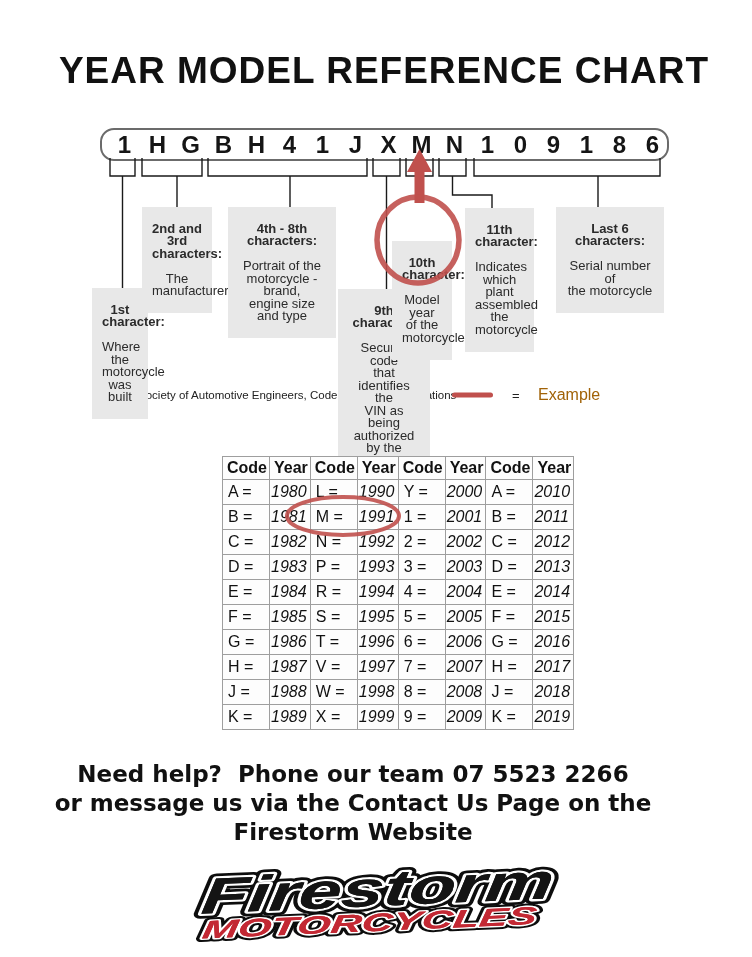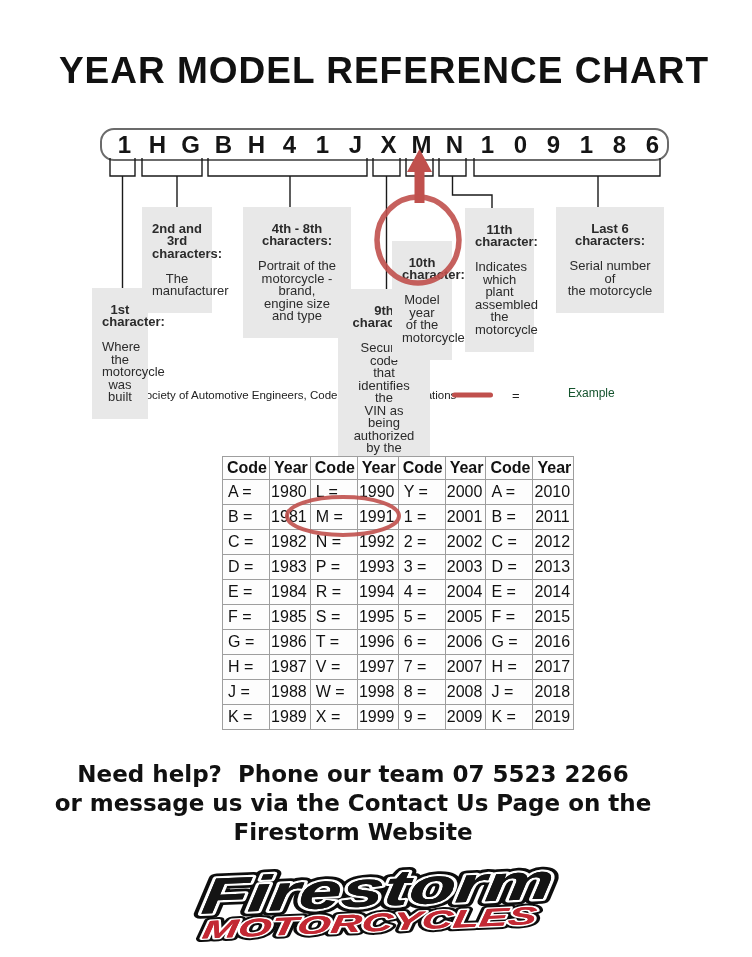--- a/index.html
+++ b/index.html
@@ -32,35 +32,35 @@
     white-space:pre-line; z-index:2;
   }
   .callout .c-title{font-weight:bold; white-space:pre-line;}
   .callout .c-desc{white-space:pre-line;}
   
   .source-note{
     position:absolute; left:92px; top:389px; font-size:11.5px; color:#222;
     white-space:pre;
   }
   .legend-eq{position:absolute; left:512px; top:388px; font-size:13px; color:#222;}
-  .legend-ex{position:absolute; left:568px; top:386px; font-size:12px; color:#14532d;}
+  .legend-ex{position:absolute; left:538px; top:386px; font-size:16px; color:#a16207;}
   
   .year-table{
     position:absolute; left:222px; top:456px; border-collapse:collapse;
     font-size:16px; color:#111; background:#fdfdfd; z-index:2;
   }
   .year-table th, .year-table td{
     border:1px solid #9e9e9e; font-weight:normal; vertical-align:middle;
   }
   .year-table th{
     font-weight:bold; text-align:left; padding:2px 2px 2px 4px; height:15px;
   }
   .year-table td{height:22px;}
   .year-table td.cd{text-align:left; padding-left:5px;}
-  .year-table td.yr{text-align:center; padding-right:3px;}
+  .year-table td.yr{text-align:left; padding-right:3px;font-style:italic;}
   
   .help-block{
     position:absolute; left:0; top:760px; width:706px; text-align:center;
     font-family:"DejaVu Sans", sans-serif; font-weight:bold; font-size:23px;
     line-height:29px; color:#111;
   }
   .help-line{white-space:pre;}
   
   .logo-wrap{position:absolute; left:165px; top:853px; width:420px; height:100px; z-index:2;}
   .logo-wrap text{
@@ -114,21 +114,21 @@
     <div class="c-desc">Where the
 motorcycle
 was built</div>
   </div>
   <div class="callout" style="left:142px;top:207px;width:70px;min-height:61px;">
     <div class="c-title">2nd and 3rd
 characters:</div>
     <div class="c-desc">The
 manufacturer</div>
   </div>
-  <div class="callout" style="left:243px;top:207px;width:108px;min-height:70px;">
+  <div class="callout" style="left:228px;top:207px;width:108px;min-height:70px;">
     <div class="c-title">4th - 8th
 characters:</div>
     <div class="c-desc">Portrait of the
 motorcycle - brand,
 engine size and type</div>
   </div>
   <div class="callout" style="left:338px;top:289px;width:92px;min-height:88px;">
     <div class="c-title">9th character:</div>
     <div class="c-desc">Security code
 that identifies the

